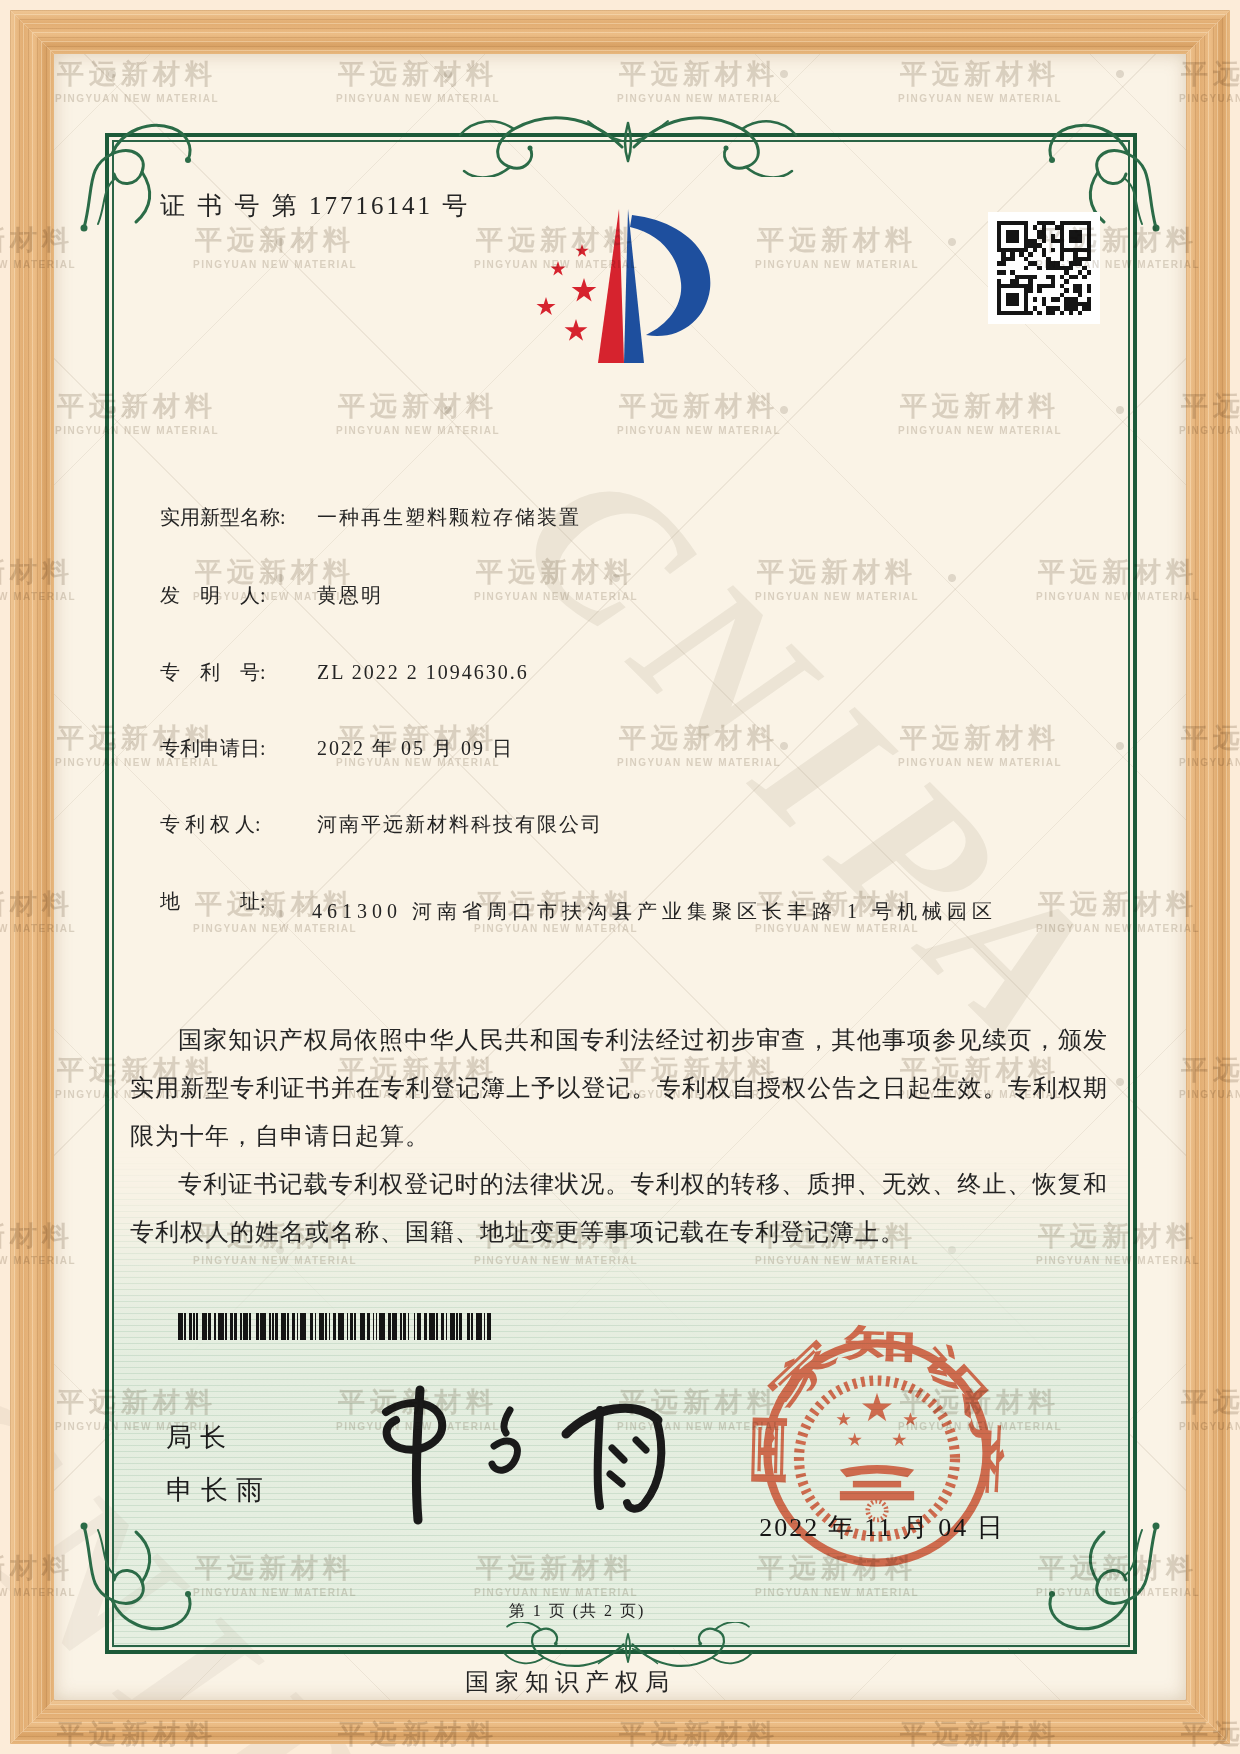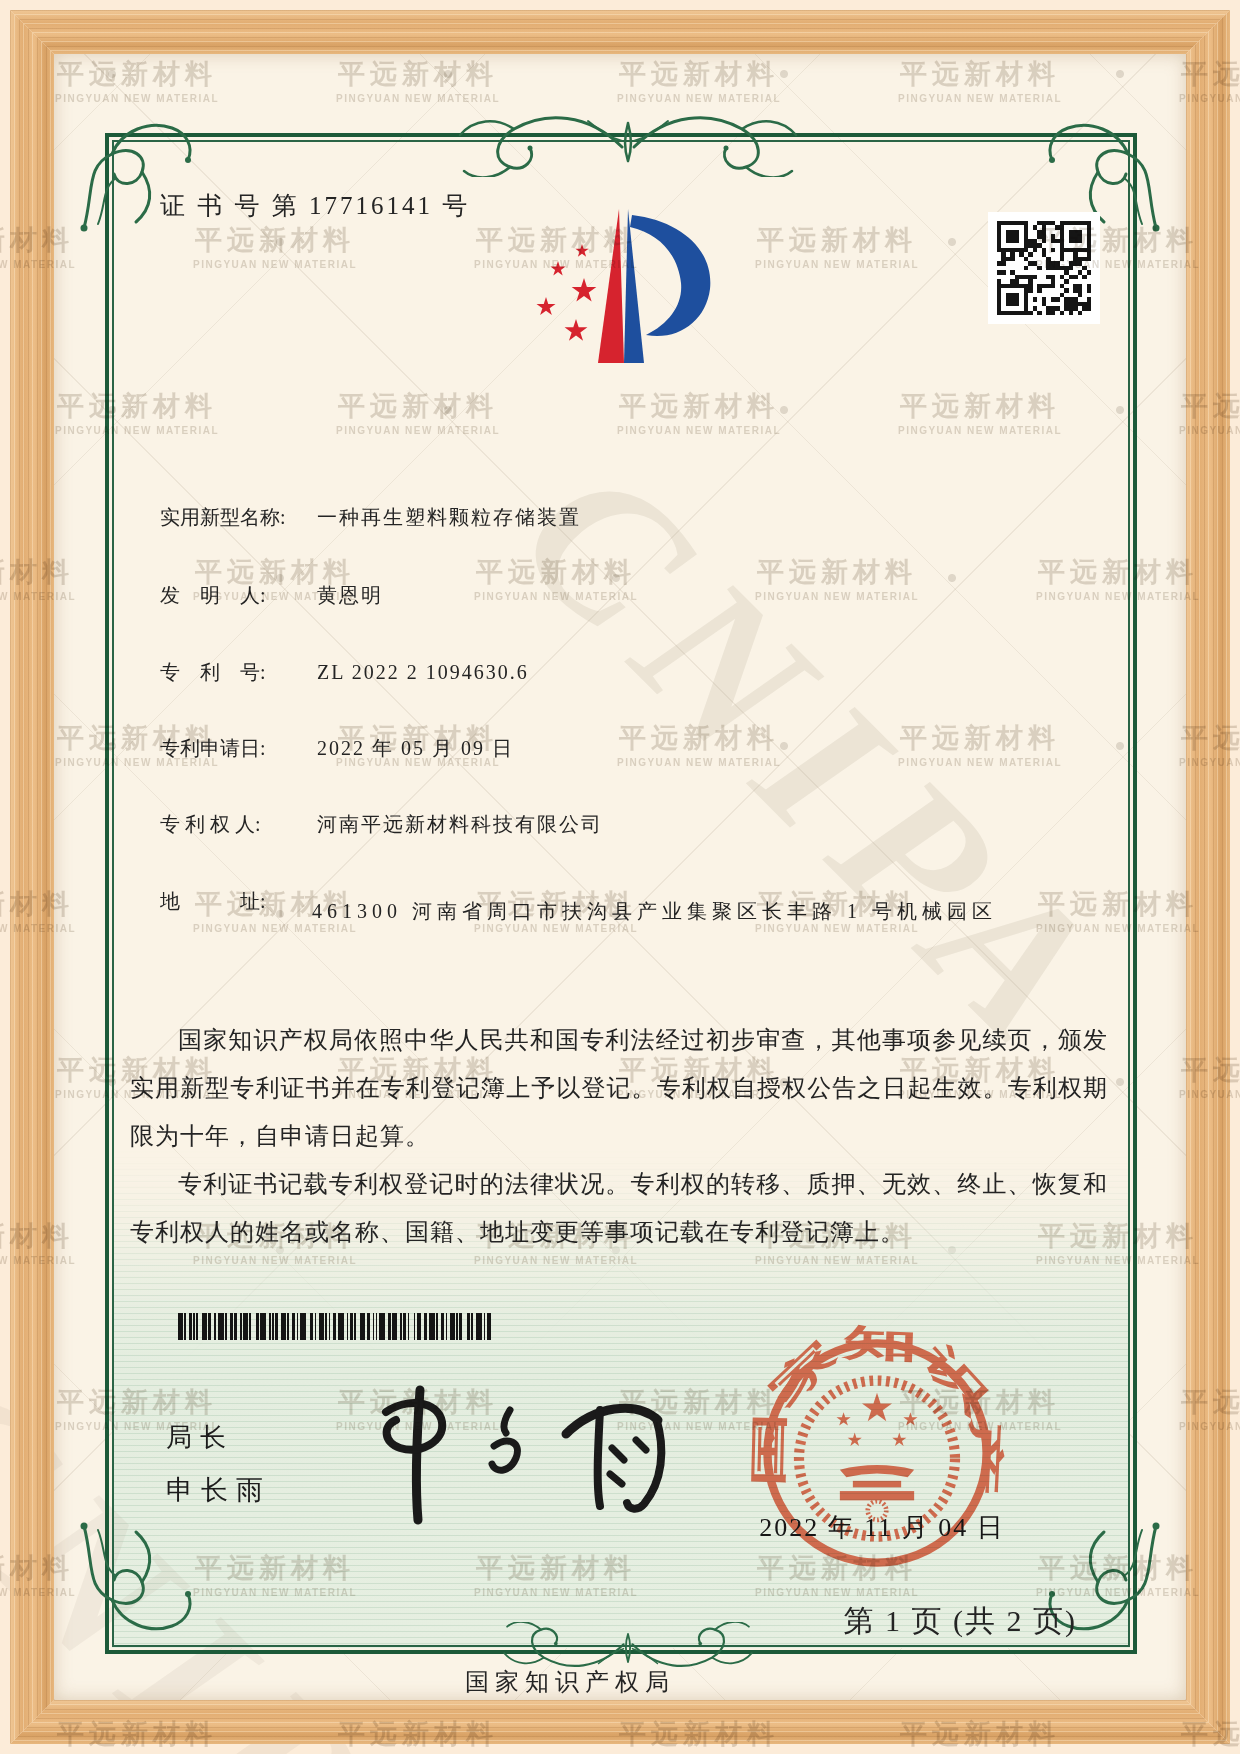--- a/index.html
+++ b/index.html
@@ -92,21 +92,21 @@
   .sg-title{left:166px;top:1420px;font-size:26px;letter-spacing:8px;z-index:10;
       font-family:"Liberation Sans","DejaVu Sans",sans-serif;color:#1c1c1c;}
   .sg-name{left:166px;top:1472px;font-size:27px;letter-spacing:8px;z-index:10;
       font-family:"Liberation Sans","DejaVu Sans",sans-serif;color:#1c1c1c;}
   .sig{left:348px;top:1378px;z-index:11;}
 
   .seal{left:747px;top:1323px;z-index:12;opacity:.92;mix-blend-mode:multiply;}
   .seal-date{left:742px;top:1510px;width:280px;text-align:center;font-size:26px;
       letter-spacing:2px;color:#161616;z-index:13;}
 
-  .pg{left:77px;top:1601px;width:1000px;text-align:right;font-size:30px;letter-spacing:2px;z-index:10;}
+  .pg{left:77px;top:1601px;width:1000px;text-align:center;font-size:16px;letter-spacing:2px;z-index:10;}
   .cont{left:70px;top:1666px;width:1000px;text-align:center;font-size:24px;letter-spacing:6px;z-index:10;}
 
   
   #wm-layer{position:absolute;inset:0;z-index:20;pointer-events:none;mix-blend-mode:multiply;}
   .wm-tile{position:absolute;color:#c9c2b8;opacity:.6;text-align:center;white-space:nowrap;}
   .wm-cjk{font-size:27px;font-weight:bold;letter-spacing:5px;
       font-family:"Liberation Sans","DejaVu Sans",sans-serif;}
   .wm-latin{font-size:10px;font-weight:bold;letter-spacing:1.5px;margin-top:1px;
       font-family:"Liberation Sans","DejaVu Sans",sans-serif;}
 </style>

